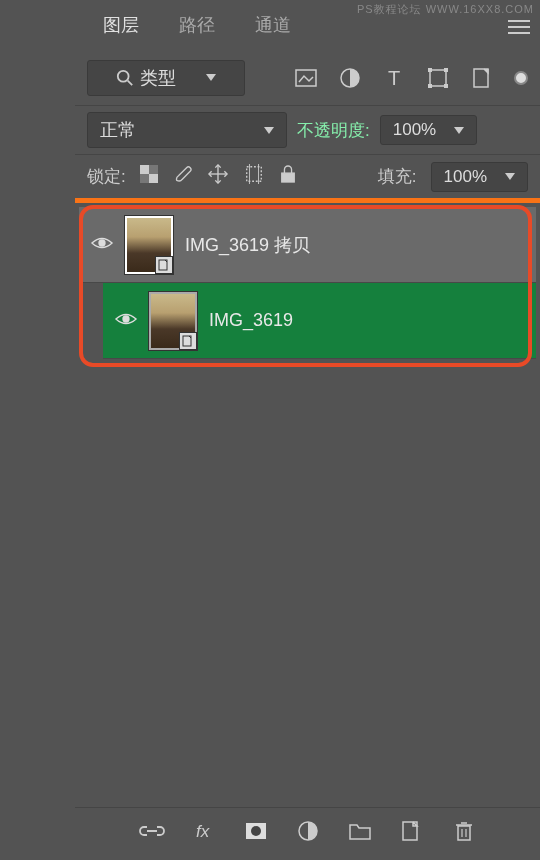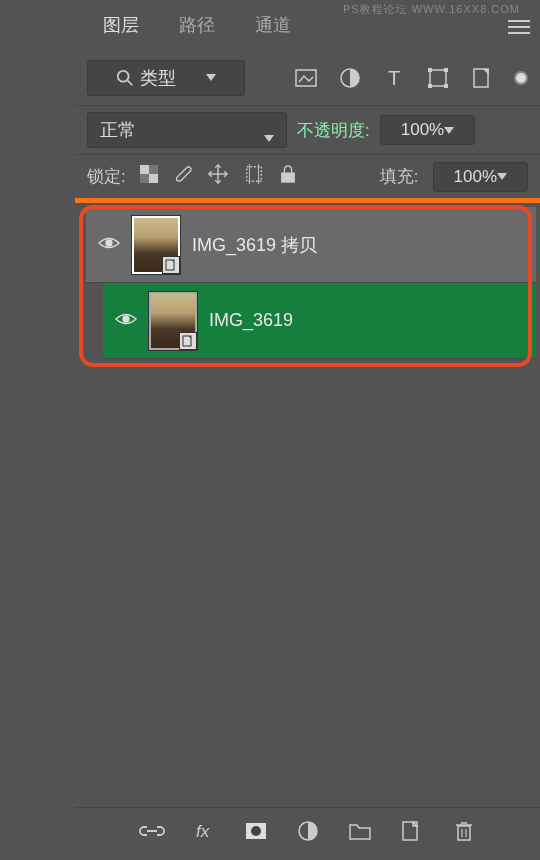--- a/index.html
+++ b/index.html
@@ -1,48 +1,48 @@
 <!DOCTYPE html>
 <html><head>
   <meta charset="utf-8">
   <style>
     * { margin: 0; padding: 0; box-sizing: border-box; font-family: "Microsoft YaHei", Arial, sans-serif; }
     body { width: 540px; height: 860px; background: #535353; overflow: hidden; position: relative; }
     
-    .watermark { position: absolute; top: 2px; right: 20px; font-size: 11px; color: #888; letter-spacing: 1px; z-index: 100; }
+    .watermark { position: absolute; top: 2px; right: 6px; font-size: 11px; color: #888; letter-spacing: 1px; z-index: 100; }
     
     .panel { position: absolute; left: 75px; top: 0; width: 465px; height: 860px; background: #535353; }
     
     .tabs { display: flex; height: 50px; align-items: center; padding-left: 8px; }
     .tab { padding: 10px 20px; color: #aaa; font-size: 18px; cursor: pointer; }
     .tab.active { background: #535353; color: #e0e0e0; border-bottom: none; }
     .tab-bar-bg { background: #454545; position: absolute; top: 0; left: 75px; width: 350px; height: 50px; }
     .hamburger { position: absolute; right: 10px; top: 18px; color: #ccc; cursor: pointer; }
     .hamburger svg { width: 22px; height: 18px; }
     
     .filter-row { display: flex; align-items: center; height: 55px; padding: 0 12px; gap: 6px; }
     .filter-select { display: flex; align-items: center; background: #454545; border: 1px solid #3a3a3a; border-radius: 3px; padding: 5px 28px; color: #ddd; font-size: 18px; gap: 6px; cursor: pointer; }
     .filter-icons { display: flex; gap: 20px; margin-left: auto; align-items: center; }
     .filter-icon { color: #ccc; cursor: pointer; width: 24px; height: 24px; display: flex; align-items: center; justify-content: center; }
     .dot-indicator { width: 14px; height: 14px; border-radius: 50%; background: #ddd; border: 2px solid #888; }
     
     .blend-row { display: flex; align-items: center; height: 50px; padding: 0 12px; gap: 10px; border-top: 1px solid #454545; border-bottom: 1px solid #454545; }
-    .blend-select { display: flex; align-items: flex-end; background: #454545; border: 1px solid #3a3a3a; border-radius: 3px; padding: 5px 12px; color: #ddd; font-size: 18px; width: 200px; justify-content: space-between; cursor: pointer; }
+    .blend-select { display: flex; align-items: center; background: #454545; border: 1px solid #3a3a3a; border-radius: 3px; padding: 5px 12px; color: #ddd; font-size: 18px; width: 200px; justify-content: space-between; cursor: pointer; }
     .opacity-label { color: #86efac; font-size: 17px; }
-    .value-box { display: flex; align-items: center; background: #454545; border: 1px solid #3a3a3a; border-radius: 3px; padding: 4px 20px; color: #ddd; font-size: 17px; gap: 0; cursor: pointer; }
+    .value-box { display: flex; align-items: center; background: #454545; border: 1px solid #3a3a3a; border-radius: 3px; padding: 4px 12px; color: #ddd; font-size: 17px; gap: 18px; cursor: pointer; }
     
     .lock-row { display: flex; align-items: center; height: 48px; padding: 0 12px; gap: 14px; color: #ccc; font-size: 17px; border-bottom: 5px solid #f97316; }
     .lock-icons { display: flex; gap: 16px; align-items: center; }
     .lock-icon { cursor: pointer; color: #ccc; }
     
     .layers-container { position: relative; padding: 4px; }
     .highlight-box { position: absolute; border: 4px solid #e84a27; border-radius: 14px; left: 4px; right: 8px; top: 2px; height: 162px; pointer-events: none; z-index: 10; }
     
     .layer-row { display: flex; align-items: center; height: 76px; padding: 0 12px; gap: 12px; cursor: pointer; border-bottom: 1px solid #484848; }
-    .layer-row.selected { background: #6a6a6a; margin-left: 7px; }
+    .layer-row.selected { background: #6a6a6a; }
     .layer-row:not(.selected) { background: #15803d; margin-left: 24px; }
     .visibility-icon { color: #ddd; width: 22px; text-align: center; }
     .thumbnail { width: 48px; height: 58px; background: linear-gradient(180deg, #c9b98a 0%, #b8a070 35%, #4a3828 65%, #3a2a1a 100%); border: 2px solid #fff; position: relative; box-shadow: 0 0 0 1px #333; }
     .layer-row.selected .thumbnail { border-color: #fff; }
     .smart-badge { position: absolute; bottom: -2px; right: -2px; width: 18px; height: 18px; background: #ddd; border: 1px solid #333; display: flex; align-items: center; justify-content: center; }
     .smart-badge svg { width: 12px; height: 12px; }
     .layer-name { color: #e8e8e8; font-size: 18px; }
     
     .bottom-bar { position: absolute; bottom: 7px; left: 75px; width: 465px; height: 46px; background: #535353; border-top: 1px solid #454545; display: flex; align-items: center; justify-content: center; gap: 26px; }
     .bottom-icon { color: #ccc; cursor: pointer; width: 26px; height: 26px; display: flex; align-items: center; justify-content: center; }

